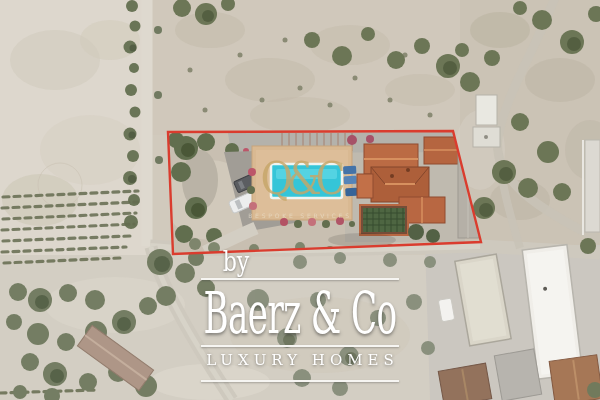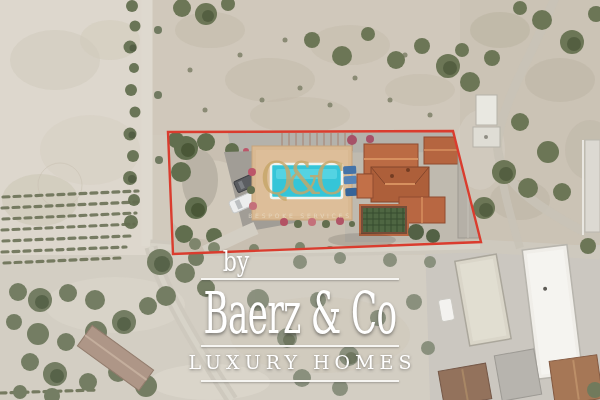--- a/index.html
+++ b/index.html
@@ -17,21 +17,21 @@
   .logo .by{position:absolute;left:212px;top:248px;width:48px;text-align:center;
     font-size:27px;line-height:1;transform:scaleX(.82);transform-origin:center;
     text-shadow:0 1px 3px rgba(40,40,40,.5);}
   .logo .rule{position:absolute;left:201px;width:198px;height:2.2px;background:#f6f5f2;
     box-shadow:0 1px 2px rgba(60,60,60,.35);}
   .rule1{top:278px;} .rule2{top:345px;} .rule3{top:380px;}
   .logo .name{position:absolute;left:100px;top:285px;width:400px;text-align:center;
     font-size:57px;line-height:1;letter-spacing:-1px;transform:scaleX(.6);
     transform-origin:center;text-shadow:0 2px 4px rgba(40,40,40,.5);}
   .logo .sub{position:absolute;left:100px;top:352px;width:400px;text-align:center;
-    font-size:19px;line-height:1.1;letter-spacing:5px;text-indent:5px;
+    font-size:15px;line-height:1.1;letter-spacing:5px;text-indent:5px;
     text-shadow:0 1px 3px rgba(40,40,40,.5);}
 </style>
 </head>
 <body>
 
 <div class="stage">
 <svg width="600" height="400" viewBox="0 0 600 400">
 
   <rect width="600" height="400" fill="#cfc8bb"></rect>
   <rect x="0" y="0" width="150" height="260" fill="#dcd6cb"></rect>

